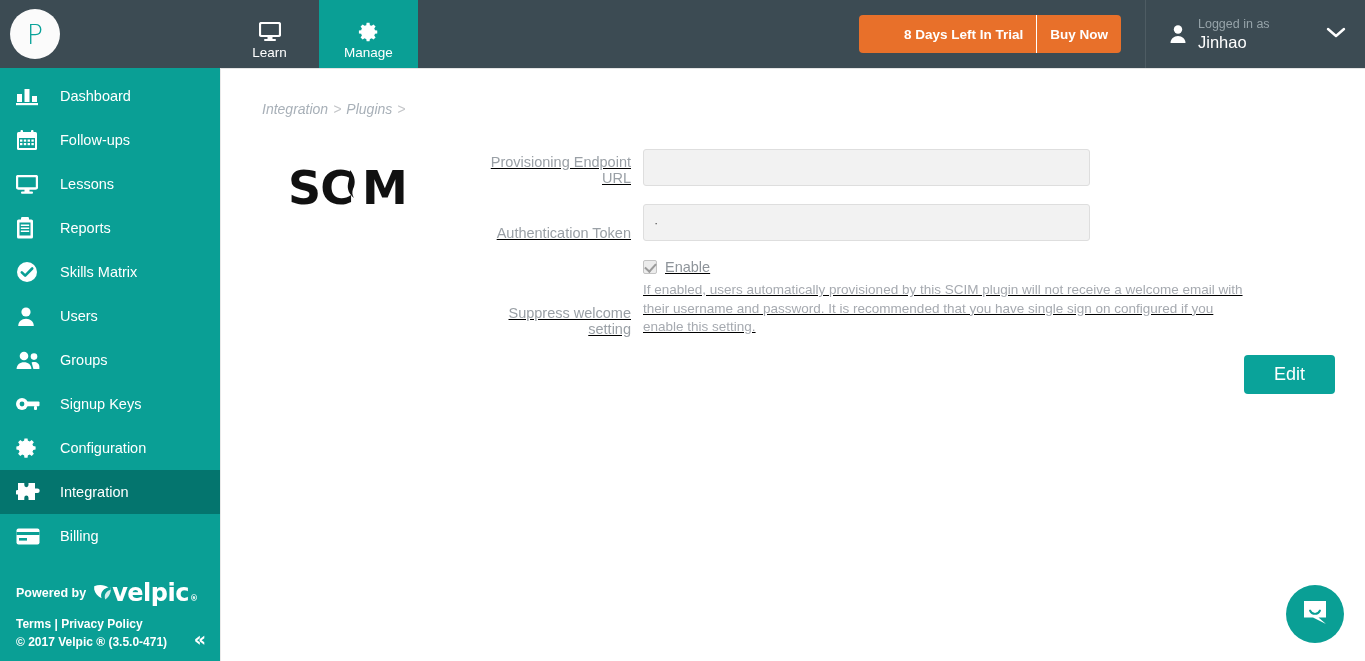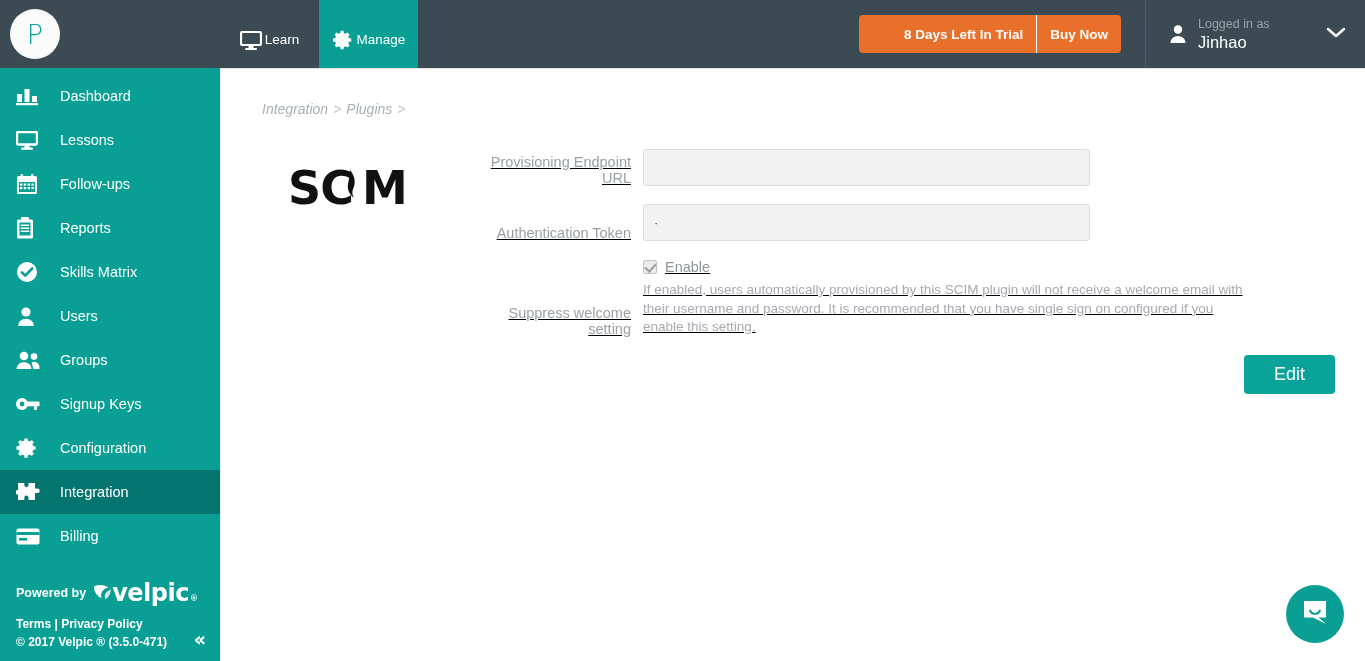--- a/index.html
+++ b/index.html
@@ -27,21 +27,21 @@
     background: #fbfbfb;
     display: flex; align-items: center; justify-content: center;
     color: #0aa39a;
     font-size: 27px; font-weight: 300;
     font-family: "DejaVu Sans", sans-serif;
     line-height: 1;
   }
   #topnav { display: flex; align-items: stretch; flex: none; }
   .topnav-item {
     width: 99px; height: 80px;
-    display: flex; flex-direction: row;
+    display: flex; flex-direction: column;
     align-items: center; justify-content: center;
     color: #ffffff; gap: 3px;
     cursor: pointer;
   }
   .topnav-item.active { background: #0a9f95; }
   .topnav-label { font-size: 13.5px; line-height: 1; }
   .topnav-icon { height: 22px; display:flex; align-items:center; }
 
   #topbar-spacer { flex: 1 1 auto; }
 
@@ -261,31 +261,20 @@
             <rect x="8.5" y="3" width="5" height="13"></rect>
           <rect x="16" y="10" width="5" height="6"></rect>
             <rect x="0" y="17" width="22" height="2.2"></rect>
         </svg>
       </span>
       <span class="nav-label">Dashboard</span>
     </div>
 
     <div class="nav-item">
       <span class="nav-icon">
-        <svg width="22" height="19" viewBox="0 0 22 19" fill="#fff">
-          <rect x="1" y="1" width="20" height="12.5" rx="1.5" fill="none" stroke="#fff" stroke-width="2.4"></rect>
-          <rect x="8.5" y="13.5" width="5" height="3.5"></rect>
-            <rect x="5" y="16.5" width="12" height="2.2" rx="1"></rect>
-        </svg>
-      </span>
-      <span class="nav-label">Lessons</span>
-    </div>
-
-    <div class="nav-item">
-      <span class="nav-icon">
         <svg width="22" height="21" viewBox="0 0 22 21" fill="#fff">
           <rect x="1" y="2" width="20" height="18" rx="1.5"></rect>
           <rect x="3" y="8" width="16" height="10" fill="#0a9f95"></rect>
           <g fill="#fff">
             <rect x="4" y="9.5" width="2.4" height="2.2"></rect>
               <rect x="7.8" y="9.5" width="2.4" height="2.2"></rect>
             <rect x="11.6" y="9.5" width="2.4" height="2.2"></rect>
               <rect x="15.4" y="9.5" width="2.4" height="2.2"></rect>
             <rect x="4" y="13" width="2.4" height="2.2"></rect>
               <rect x="7.8" y="13" width="2.4" height="2.2"></rect>
@@ -294,20 +283,31 @@
           </g>
           <rect x="4.5" y="0" width="2.5" height="4" rx="1"></rect>
             <rect x="15" y="0" width="2.5" height="4" rx="1"></rect>
         </svg>
       </span>
       <span class="nav-label">Follow-ups</span>
     </div>
 
     <div class="nav-item">
       <span class="nav-icon">
+        <svg width="22" height="19" viewBox="0 0 22 19" fill="#fff">
+          <rect x="1" y="1" width="20" height="12.5" rx="1.5" fill="none" stroke="#fff" stroke-width="2.4"></rect>
+          <rect x="8.5" y="13.5" width="5" height="3.5"></rect>
+            <rect x="5" y="16.5" width="12" height="2.2" rx="1"></rect>
+        </svg>
+      </span>
+      <span class="nav-label">Lessons</span>
+    </div>
+
+    <div class="nav-item">
+      <span class="nav-icon">
         <svg width="18" height="22" viewBox="0 0 18 22" fill="#fff">
           <rect x="1" y="2.5" width="16" height="19" rx="1.6"></rect>
           <rect x="3.5" y="5.5" width="11" height="13" fill="#0a9f95"></rect>
           <g fill="#fff">
             <rect x="4.8" y="7.5" width="8.4" height="1.5"></rect>
               <rect x="4.8" y="10.5" width="8.4" height="1.5"></rect>
             <rect x="4.8" y="13.5" width="8.4" height="1.5"></rect>
           </g>
           <rect x="5" y="0" width="8" height="4" rx="1.3"></rect>
         </svg>

